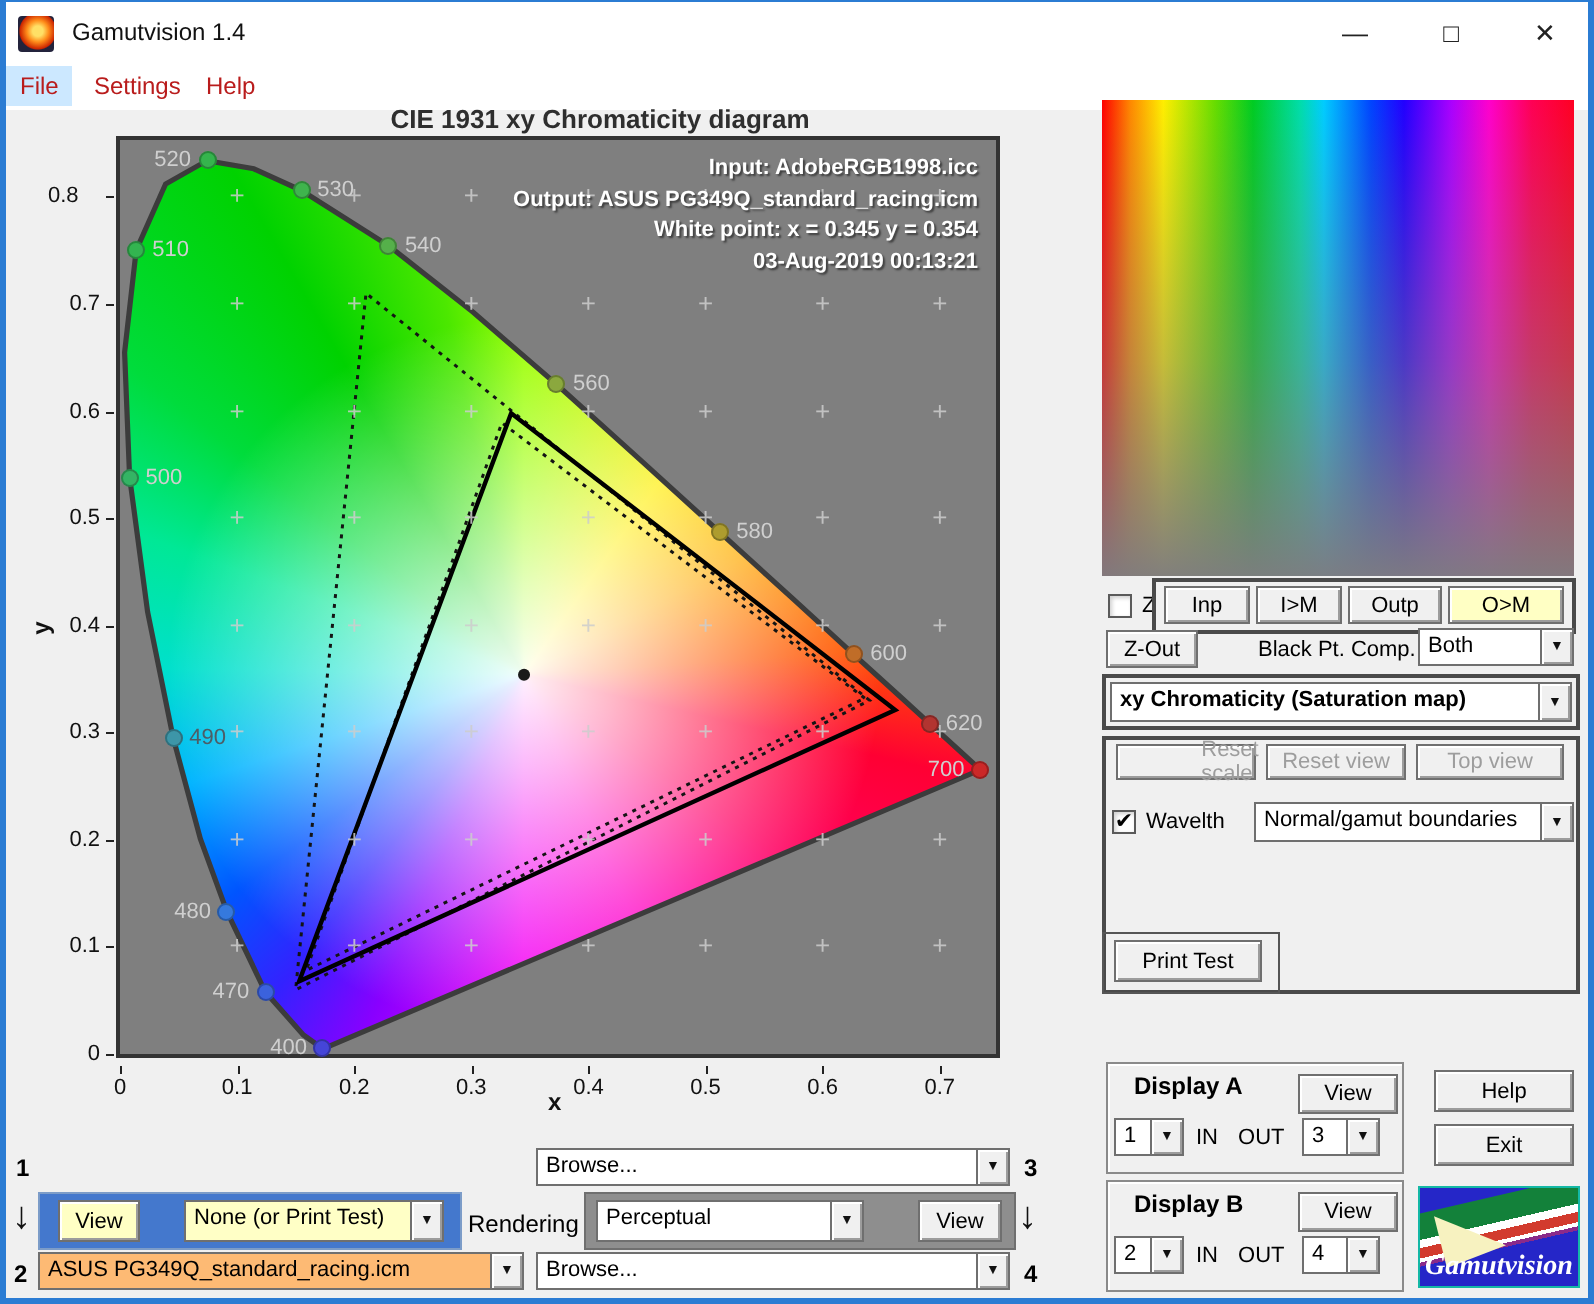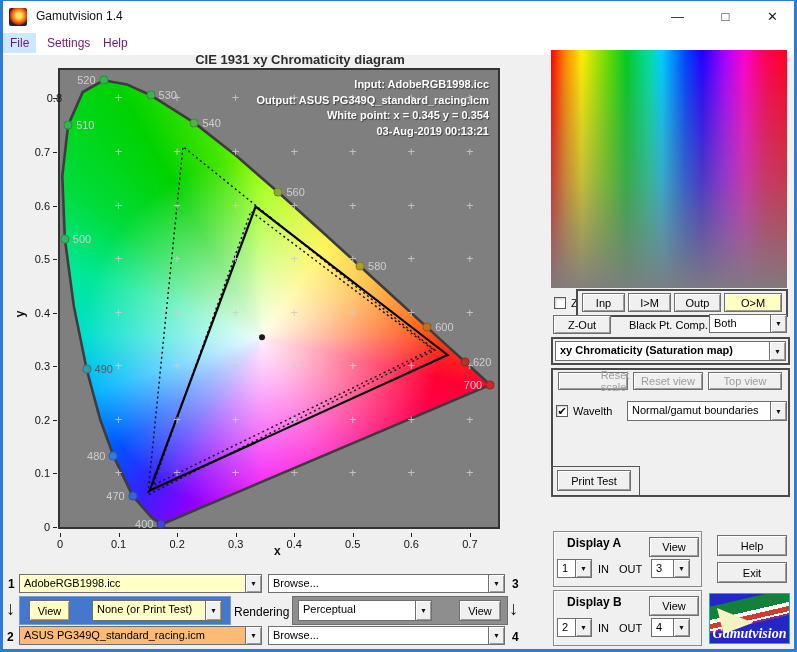--- a/index.html
+++ b/index.html
@@ -8,21 +8,21 @@
     font-family:"Liberation Sans",sans-serif;overflow:hidden;}
   .abs{position:absolute;}
 
   
   .titlebar{left:0;top:0;width:797px;height:32px;background:#ffffff;border-top:1px solid #2b7cd3;}
   .app-icon{left:9px;top:7px;width:18px;height:18px;border-radius:2px;
     background:radial-gradient(circle at 55% 42%, #ffe066 0 18%, #ff8c1a 38%, #cc2500 62%, #23233c 66%);}
   .title-text{left:36px;top:8px;font-size:12px;color:#111;}
   .winbtn{top:0;width:45px;height:31px;display:flex;align-items:center;justify-content:center;
     font-size:13px;color:#222;cursor:default;}
-  .menubar{left:0;top:32px;width:797px;height:23px;background:#ffffff;font-size:12px;color:#701a75;}
+  .menubar{left:0;top:32px;width:797px;height:23px;background:#ffffff;font-size:12px;color:#b91c1c;}
   .menu-item{top:1px;height:20px;display:flex;align-items:center;padding:0 7px;}
   .menu-item.active{background:#cce8ff;}
   .border-strip{background:#2b7cd3;}
 
   
   .fig-title{left:120px;top:52px;width:360px;text-align:center;font-size:13px;font-weight:bold;color:#2e2e2e;}
   .plot{left:58px;top:68px;width:442px;height:461px;background:#7f7f7f;border:2px solid #333;}
   .horseshoe{position:absolute;left:0;top:0;width:100%;height:100%;
     background:
       radial-gradient(circle at 46.1% 58.5%, rgba(255,255,255,.95) 0%, rgba(255,255,255,.72) 13%, rgba(255,255,255,0) 50%),
@@ -238,37 +238,37 @@
       <div class="abs tick-label" style="left: 28px; width: 22px; text-align: right; top: 366.273px; transform: translateY(-50%);">0.3</div>
       <div class="abs tick" style="width: 4px; height: 1px; left: 53px; top: 312.698px;"></div>
       <div class="abs tick-label" style="left: 28px; width: 22px; text-align: right; top: 312.698px; transform: translateY(-50%);">0.4</div>
       <div class="abs tick" style="width: 4px; height: 1px; left: 53px; top: 259.122px;"></div>
       <div class="abs tick-label" style="left: 28px; width: 22px; text-align: right; top: 259.122px; transform: translateY(-50%);">0.5</div>
       <div class="abs tick" style="width: 4px; height: 1px; left: 53px; top: 205.546px;"></div>
       <div class="abs tick-label" style="left: 28px; width: 22px; text-align: right; top: 205.546px; transform: translateY(-50%);">0.6</div>
       <div class="abs tick" style="width: 4px; height: 1px; left: 53px; top: 151.971px;"></div>
       <div class="abs tick-label" style="left: 28px; width: 22px; text-align: right; top: 151.971px; transform: translateY(-50%);">0.7</div>
       <div class="abs tick" style="width: 4px; height: 1px; left: 53px; top: 98.3951px;"></div>
-      <div class="abs tick-label" style="left: 40px; width: 22px; text-align: right; top: 98.3951px; transform: translateY(-50%);">0.8</div>
+      <div class="abs tick-label" style="left: 24px; width: 22px; text-align: left; top: 98.3951px; transform: translateY(-50%);">0.8</div>
     </div>
   <div class="abs axis-label" style="left:274px;top:544px;">x</div>
   <div class="abs axis-label" style="left:17px;top:307px;transform:rotate(-90deg);">y</div>
 
   <div class="abs gradient-img"></div>
 
   <div class="abs cb" style="left:554px;top:297px;"></div>
   <div class="abs label11" style="left:571px;top:297px;">Zoom</div>
 
   <div class="abs frame-dark" style="left:576px;top:289px;width:212px;height:28px;"></div>
   <div class="abs btn" style="left:582px;top:293px;width:43px;height:19px;">Inp</div>
   <div class="abs btn" style="left:628px;top:293px;width:43px;height:19px;">I&gt;M</div>
   <div class="abs btn" style="left:674px;top:293px;width:47px;height:19px;">Outp</div>
   <div class="abs btn bold yellow" style="left:724px;top:293px;width:58px;height:19px;">O&gt;M</div>
 
-  <div class="abs btn" style="left:553px;top:315px;width:58px;height:19px;">Z-Out</div>
+  <div class="abs btn" style="left:553px;top:315px;width:46px;height:19px;">Z-Out</div>
   <div class="abs label11" style="left:629px;top:319px;">Black Pt. Comp.</div>
   <div class="abs combo" style="left:709px;top:314px;width:78px;height:19px;">
     <span class="field">Both</span>
     <span class="arrow">▼</span>
   </div>
 
   <div class="abs frame-dark" style="left:551px;top:337px;width:239px;height:28px;"></div>
   <div class="abs combo" style="left:555px;top:341px;width:231px;height:20px;">
     <span class="field bold">xy Chromaticity (Saturation map)</span>
     <span class="arrow">▼</span>
@@ -321,24 +321,20 @@
     <span class="arrow">▼</span>
   </div>
 
   <div class="abs logo">
     <div class="stripes"></div>
     <div class="tri"></div>
     <div class="text">Gamutvision</div>
   </div>
 
   <div class="abs numlbl" style="left:8px;top:577px;">1</div>
-  <div class="abs combo" style="left:19px;top:574px;width:243px;height:19px;">
-    <span class="field" style="background:#ffffc6;">AdobeRGB1998.icc</span>
-    <span class="arrow">▼</span>
-  </div>
   <div class="abs combo" style="left:268px;top:574px;width:237px;height:19px;">
     <span class="field">Browse...</span>
     <span class="arrow">▼</span>
   </div>
   <div class="abs numlbl" style="left:512px;top:577px;">3</div>
 
   <div class="abs downarrow" style="left:6px;top:599px;">↓</div>
   <div class="abs bluepanel" style="left:19px;top:596px;width:212px;height:29px;"></div>
   <div class="abs btn bold yellow" style="left:29px;top:600px;width:41px;height:21px;">View</div>
   <div class="abs combo" style="left:92px;top:600px;width:130px;height:21px;">

